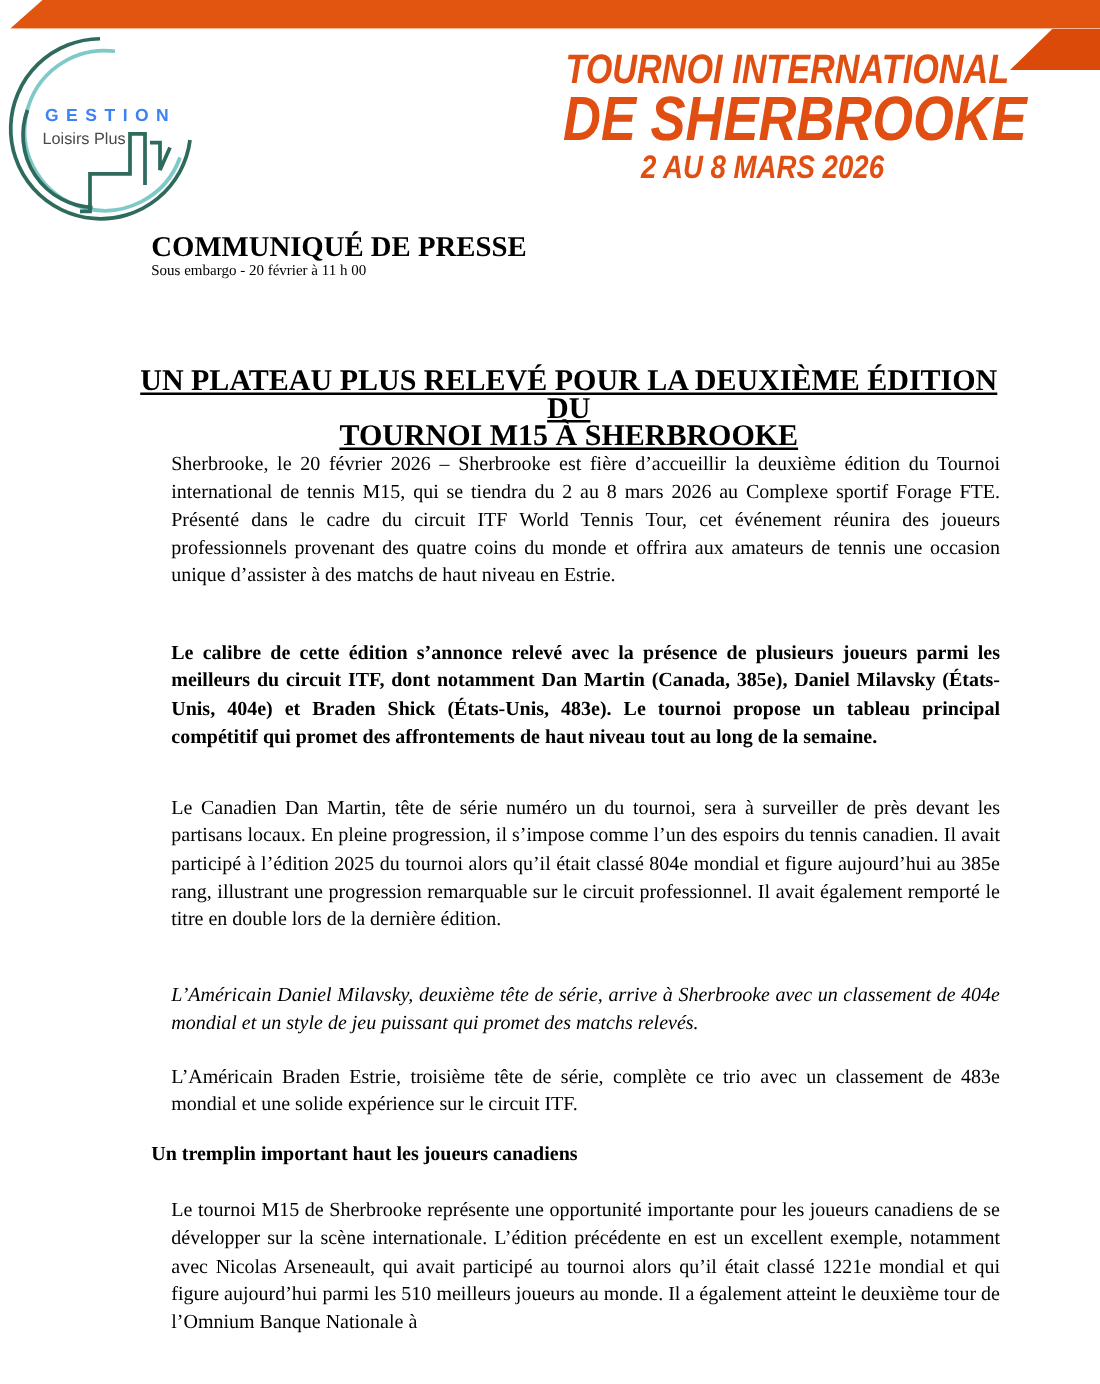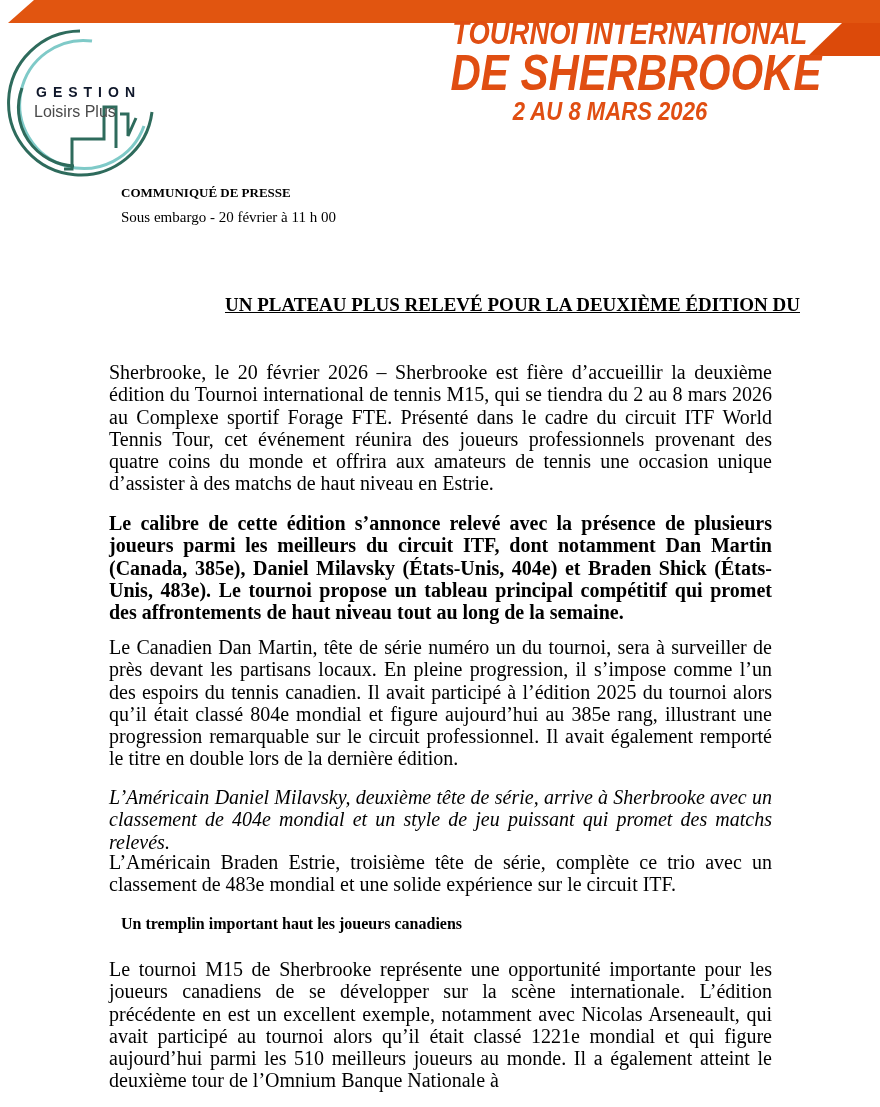--- a/index.html
+++ b/index.html
@@ -1,29 +1,29 @@
 <!DOCTYPE html>
 <html><head>
 <meta charset="utf-8">
 <style>
   html, body { margin:0; padding:0; background:#ffffff; }
   body { width:880px; height:1107px; position:relative; overflow:hidden; font-family:"Liberation Serif", serif; color:#000; }
   .top-bar { position:absolute; left:8px; top:0; width:872px; height:23px; background:#e15510; clip-path:polygon(26px 0, 100% 0, 100% 100%, 0 100%); }
   .right-tab { position:absolute; left:808px; top:23px; width:72px; height:33px; background:#dc4a0a; clip-path:polygon(34px 0, 100% 0, 100% 100%, 0 100%); }
   .logo { position:absolute; left:4px; top:28px; width:150px; height:150px; }
-  .logo-gestion { position:absolute; left:36px; top:84px; font-family:"Liberation Sans", sans-serif; font-weight:bold; color:#0f172a; font-size:14px; letter-spacing:6px; }
-  .logo-loisirs { position:absolute; left:34px; top:103px; font-family:"Liberation Sans", sans-serif; color:#4a4a4a; font-size:16px; }
-  .tournoi { position:absolute; left:420px; top:16px; width:380px; text-align:center; color:#e04e12; font-family:"Liberation Sans", sans-serif; font-weight:bold; font-style:italic; }
+  .logo-gestion { position:absolute; left:36px; top:84px; font-family:"Liberation Sans", sans-serif; font-weight:bold; color:#3b82f6; font-size:14px; letter-spacing:6px; }
+  .logo-loisirs { position:absolute; left:34px; top:103px; font-family:"Liberation Sans", sans-serif; color:#4a4a4a; font-size:13px; }
+  .tournoi { position:absolute; left:420px; top:38px; width:380px; text-align:center; color:#e04e12; font-family:"Liberation Sans", sans-serif; font-weight:bold; font-style:italic; }
   .tournoi .l1 { font-size:33px; line-height:33px; letter-spacing:0px; transform:scaleX(0.83); transform-origin:center; display:block; white-space:nowrap; }
   .tournoi .l2 { font-size:50px; line-height:48px; display:block; transform:scaleX(0.84); transform-origin:center; white-space:nowrap; }
   .tournoi .l3 { font-size:26px; line-height:28px; display:block; transform:scaleX(0.85); transform-origin:center; white-space:nowrap; }
-  .press-title { position:absolute; left:121px; top:185px; font-size:13px; font-weight:bold; }
-  .embargo { position:absolute; left:121px; top:209px; font-size:15px; }
-  .headline { position:absolute; left:110px; top:294px; width:690px; text-align:right; font-size:19px; font-weight:bold; text-decoration:underline; line-height:22px; }
-  .para { position:absolute; left:109px; width:663px; font-size:20px; line-height:22.3px; text-align:justify; margin:0; }
+  .press-title { position:absolute; left:121px; top:185px; font-size:23px; font-weight:bold; }
+  .embargo { position:absolute; left:121px; top:209px; font-size:12px; }
+  .headline { position:absolute; left:110px; top:294px; width:690px; text-align:center; font-size:24px; font-weight:bold; text-decoration:underline; line-height:22px; }
+  .para { position:absolute; left:137px; width:663px; font-size:16px; line-height:22.3px; text-align:justify; margin:0; }
   .subhead { position:absolute; left:121px; top:915px; font-size:16px; font-weight:bold; }
 </style>
 </head>
 <body>
 
 <div class="top-bar"></div>
 <div class="right-tab"></div>
 
 <div>
   <svg class="logo" viewBox="0 0 150 150">
@@ -40,20 +40,21 @@
   <span class="l1">TOURNOI INTERNATIONAL</span>
   <span class="l2">DE SHERBROOKE</span>
   <span class="l3">2 AU 8 MARS  2026</span>
 </div>
 
 <div class="press-title">COMMUNIQUÉ DE PRESSE</div>
 <div class="embargo">Sous embargo - 20 février à 11 h 00</div>
 
 <div class="headline">
   <div>UN PLATEAU PLUS RELEVÉ POUR LA DEUXIÈME ÉDITION DU</div>
+  <div>TOURNOI M15 À SHERBROOKE</div>
 </div>
 
 <p class="para" style="top:361px;">Sherbrooke, le 20 février 2026 – Sherbrooke est fière d’accueillir la deuxième édition du Tournoi international de tennis M15, qui se tiendra du 2 au 8 mars 2026 au Complexe sportif Forage FTE. Présenté dans le cadre du circuit ITF World Tennis Tour, cet événement réunira des joueurs professionnels provenant des quatre coins du monde et offrira aux amateurs de tennis une occasion unique d’assister à des matchs de haut niveau en Estrie.</p>
 <p class="para" style="top:512px;font-weight:bold;">Le calibre de cette édition s’annonce relevé avec la présence de plusieurs joueurs parmi les meilleurs du circuit ITF, dont notamment Dan Martin (Canada, 385e), Daniel Milavsky (États-Unis, 404e) et Braden Shick (États-Unis, 483e). Le tournoi propose un tableau principal compétitif qui promet des affrontements de haut niveau tout au long de la semaine.</p>
 <p class="para" style="top:636px;">Le Canadien Dan Martin, tête de série numéro un du tournoi, sera à surveiller de près devant les partisans locaux. En pleine progression, il s’impose comme l’un des espoirs du tennis canadien. Il avait participé à l’édition 2025 du tournoi alors qu’il était classé 804e mondial et figure aujourd’hui au 385e rang, illustrant une progression remarquable sur le circuit professionnel. Il avait également remporté le titre en double lors de la dernière édition.</p>
 <p class="para" style="top:786px;font-style:italic;">L’Américain Daniel Milavsky, deuxième tête de série, arrive à Sherbrooke avec un classement de 404e mondial et un style de jeu puissant qui promet des matchs relevés.</p>
 <p class="para" style="top:851px;">L’Américain Braden Estrie, troisième tête de série, complète ce trio avec un classement de 483e mondial et une solide expérience sur le circuit ITF.</p>
 
 <div class="subhead">Un tremplin important haut les joueurs canadiens</div>
 

